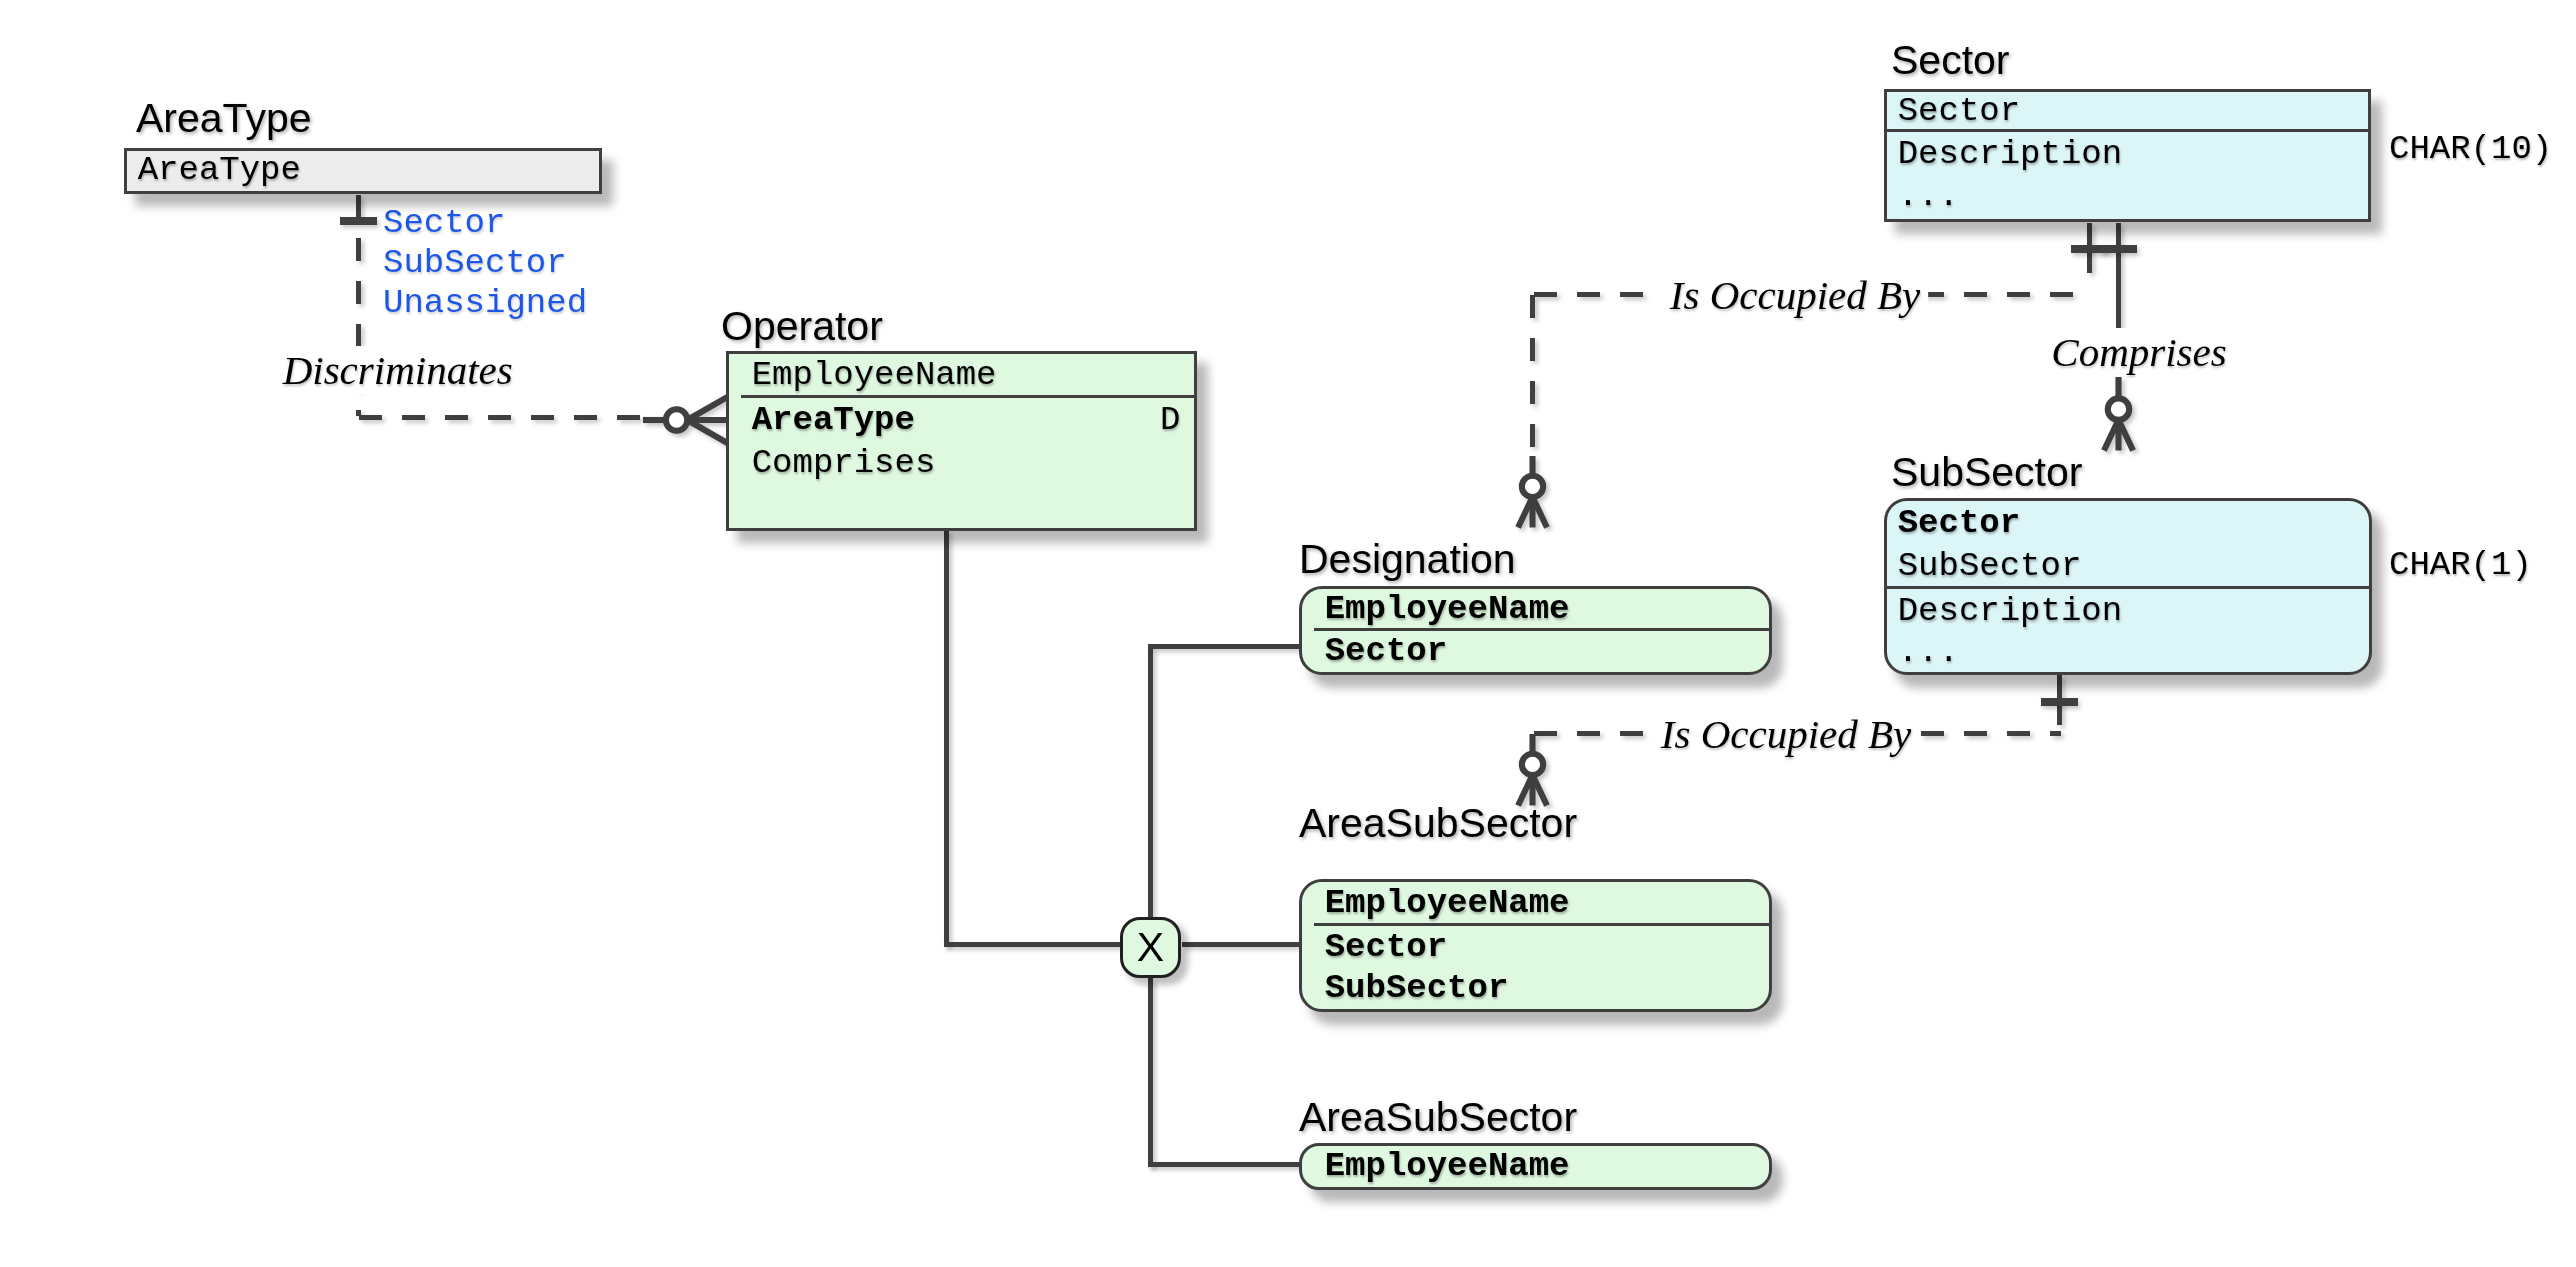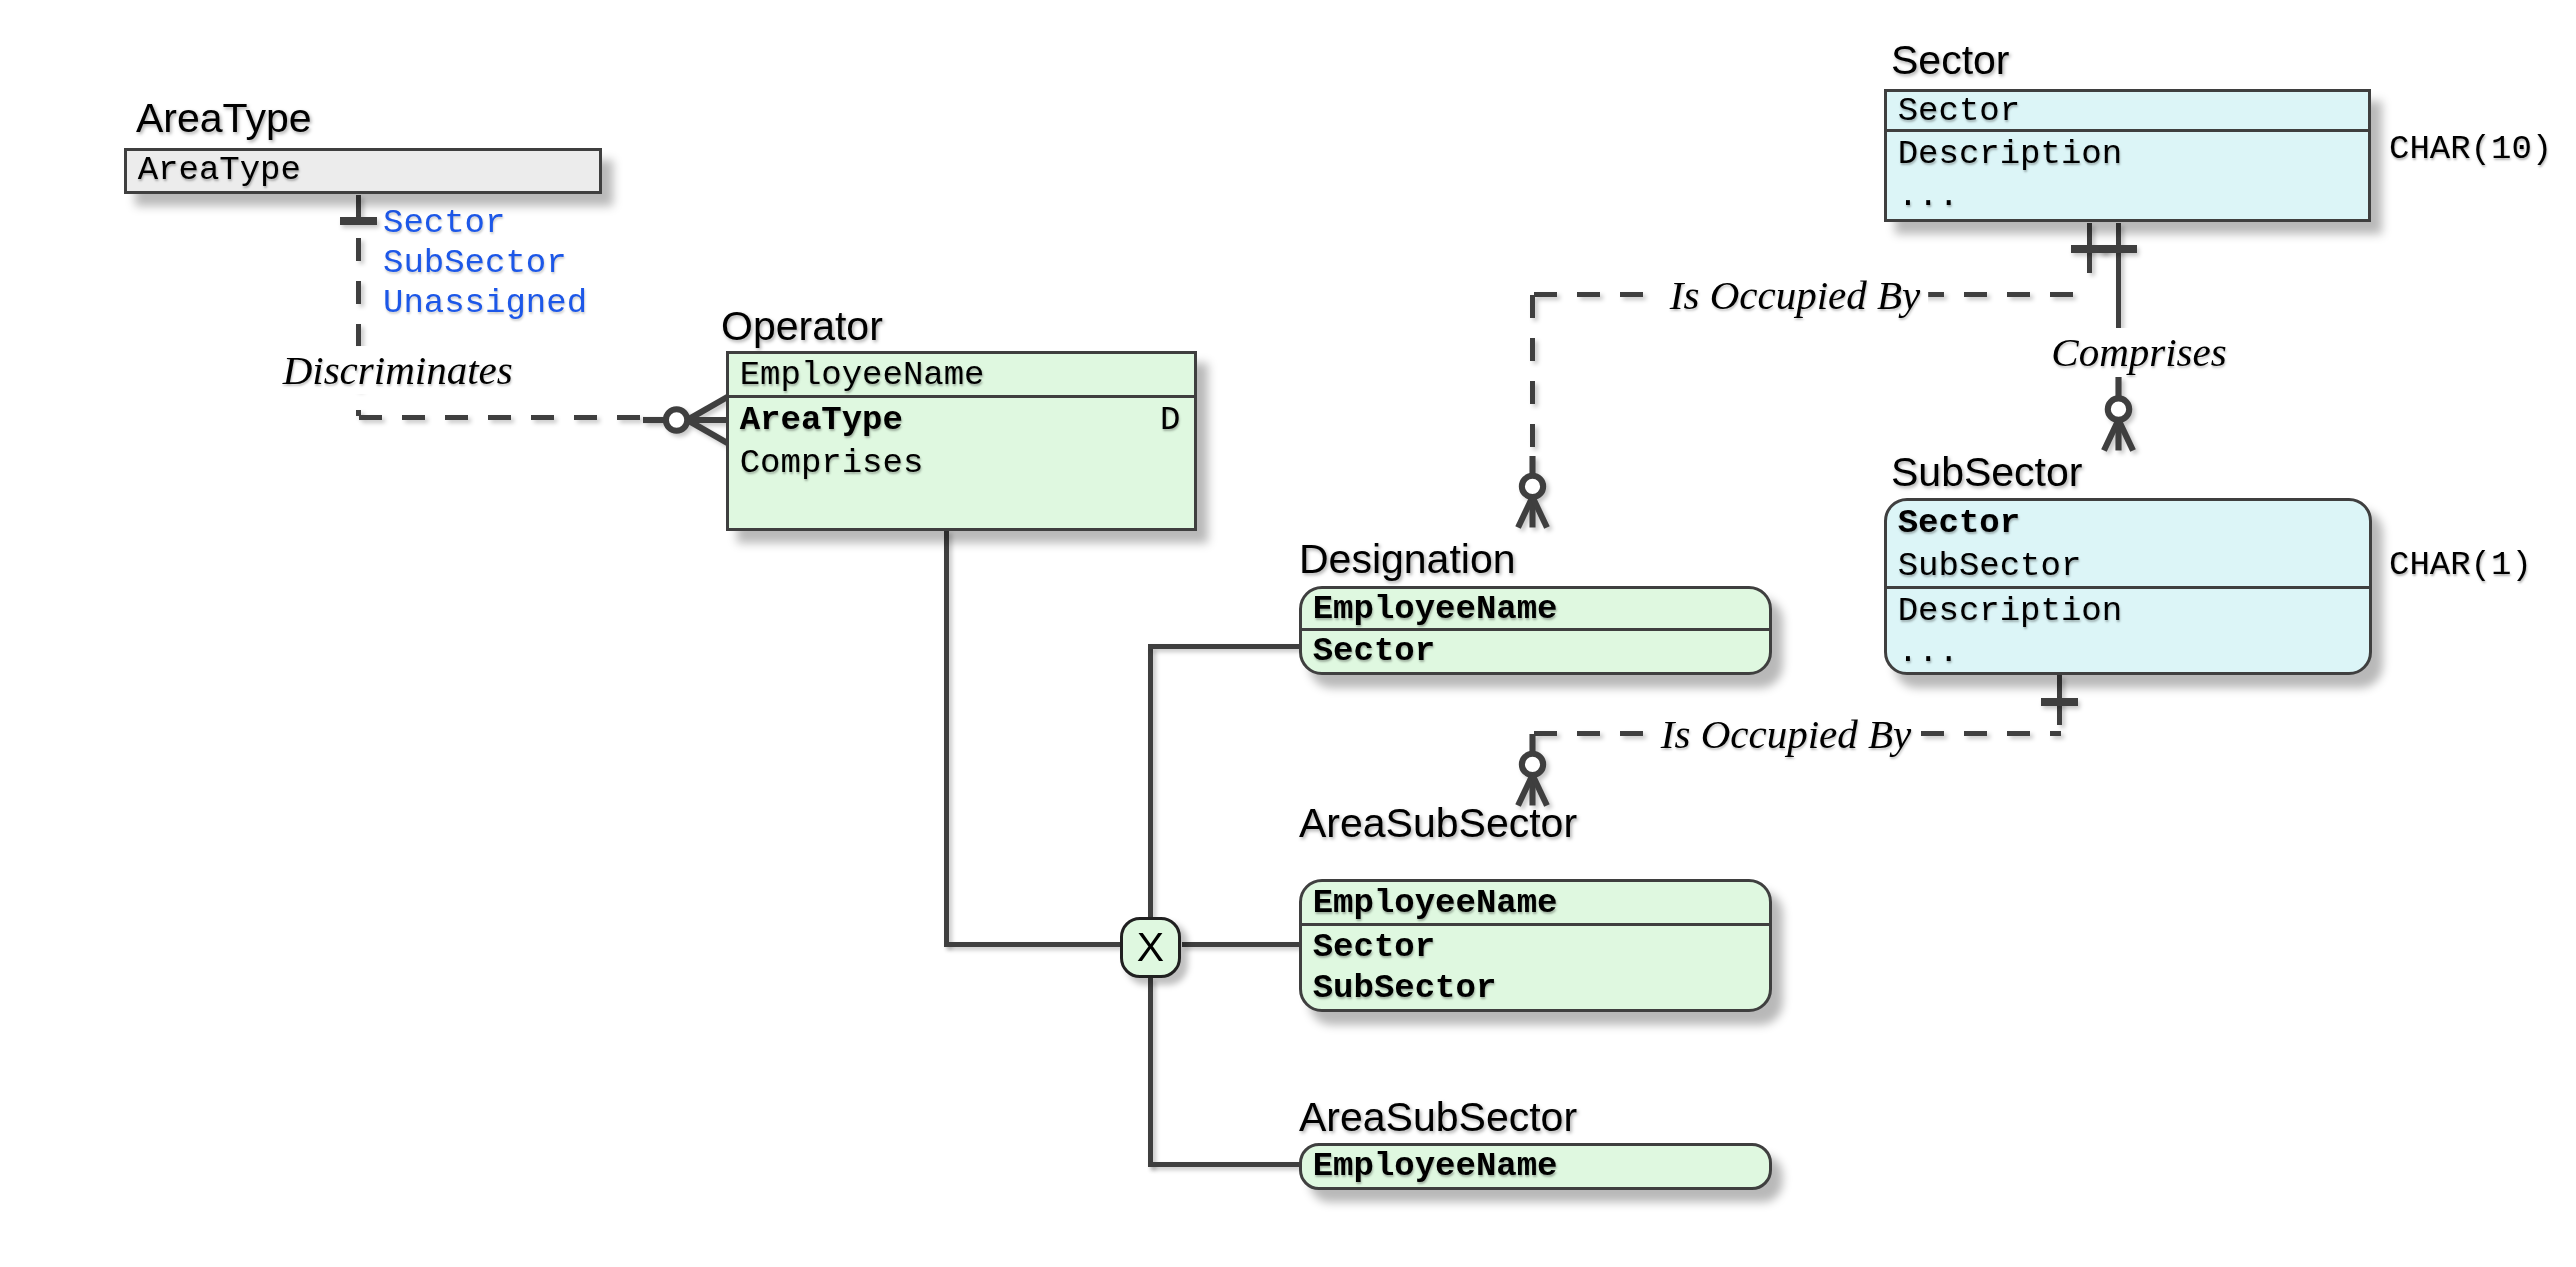--- a/index.html
+++ b/index.html
@@ -4,21 +4,21 @@
 <style>
   html,body{margin:0;padding:0;background:#ffffff;}
   .canvas{position:relative;width:2576px;height:1268px;background:#ffffff;overflow:hidden;
           font-family:"Liberation Sans",sans-serif;color:#000;}
 
   
   .etitle{position:absolute;font-family:"Liberation Sans",sans-serif;font-size:41px;line-height:44px;
           color:#000;text-shadow:1.5px 2.3px 3.8px rgba(0,0,0,0.35);white-space:nowrap;}
   .ebox{position:absolute;border:3.8px solid #3f3f3f;box-sizing:border-box;
         box-shadow:10.7px 12.2px 9.2px rgba(0,0,0,0.28);}
-  .ebox.green{background:#dff8e0;}
+  .ebox.green{background:#dff8e0;padding-left:12px;}
   .ebox.cyan{background:#dcf5f7;}
   .ebox.gray{background:#ececec;}
   .ebox.rounded{border-radius:23px;}
   .row{font-family:"Liberation Mono","DejaVu Sans Mono",monospace;font-size:34px;
        padding-left:10.7px;display:flex;align-items:center;white-space:nowrap;
        text-shadow:0.8px 1.5px 2.3px rgba(0,0,0,0.3);}
   .row.bold{font-weight:bold;}
   .row.sep{border-bottom:3.8px solid #3f3f3f;box-sizing:border-box;}
   .row .tag{margin-left:auto;margin-right:13.7px;font-weight:normal;}
   .type-anno{position:absolute;font-family:"Liberation Mono","DejaVu Sans Mono",monospace;

